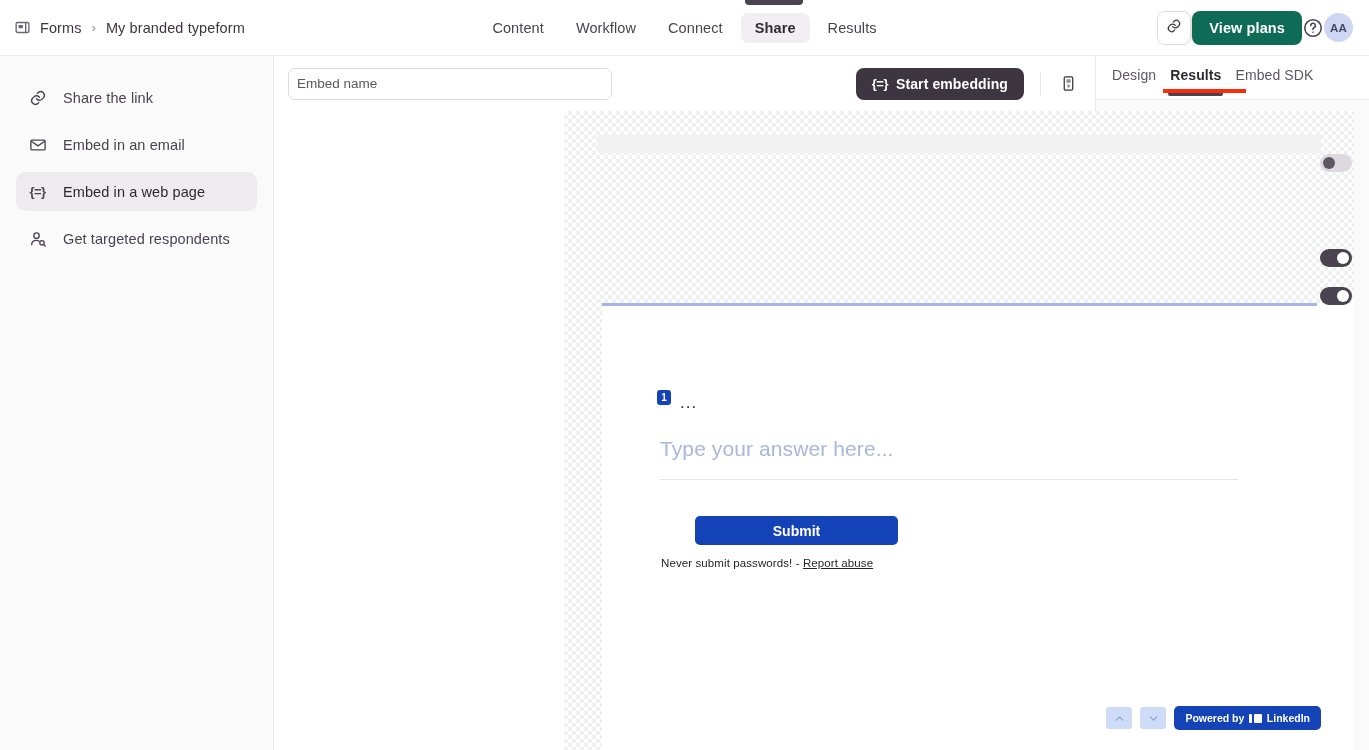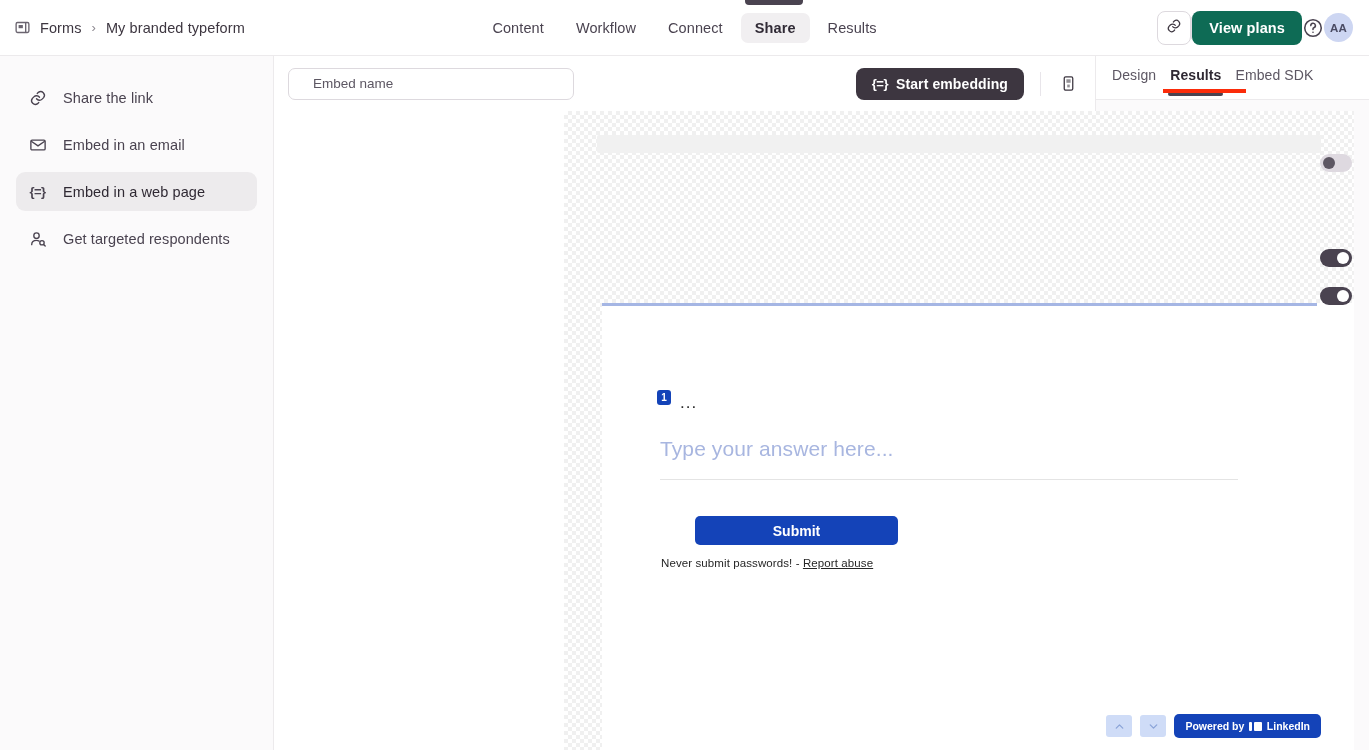--- a/index.html
+++ b/index.html
@@ -95,22 +95,22 @@
 
   
   .center { flex: 1; display: flex; flex-direction: column; min-width: 0; background: #fff; }
   .embed-toolbar {
     height: 55px; flex: 0 0 55px;
     display: flex; align-items: center; gap: 0;
     padding: 0 16px 0 14px;
     background: #fff;
   }
   .embed-name {
-    width: 286px; height: 32px; border: 1px solid #ddd9de; border-radius: 7px;
-    font-size: 13.5px; color: #4a4350; padding: 0 24px;
+    width: 324px; height: 32px; border: 1px solid #ddd9de; border-radius: 7px;
+    font-size: 13.5px; color: #4a4350; padding: 0 8px;
     font-family: inherit; background: #fff; outline: none;
   }
   .embed-name::placeholder { color: #5d5763; }
   .toolbar-spacer { flex: 1; }
   .btn-start {
     background: #3d3640; color: #fff; border: none; border-radius: 8px;
     height: 32px; padding: 0 16px; font-size: 14px; font-weight: 600;
     display: flex; align-items: center; gap: 8px; cursor: pointer;
     font-family: inherit; letter-spacing: .1px;
   }
@@ -155,21 +155,21 @@
     position: absolute; left: 59px; top: 213px;
     background: #1443b8; color: #fff; border: none; border-radius: 5px;
     width: 203px; height: 29px; font-size: 14px; font-weight: 700;
     cursor: pointer; font-family: inherit; margin-left: 34px;
   }
   .legal {
     position: absolute; left: 59px; top: 254px;
     font-size: 11.5px; color: #262626; letter-spacing: .1px;
   }
   .legal a { color: #262626; }
-  .footer-ctrls { position: absolute; right: 33px; bottom: 12px; display: flex; align-items: center; gap: 8px; }
+  .footer-ctrls { position: absolute; right: 33px; bottom: 20px; display: flex; align-items: center; gap: 8px; }
   .arrow-btn {
     width: 26px; height: 22px; background: #cfdcf7; border: none; border-radius: 3px;
     display: flex; align-items: center; justify-content: center; cursor: pointer; color: #8ba4d8;
   }
   .powered {
     background: #1443b8; color: #fff; border-radius: 5px; height: 24px;
     display: flex; align-items: center; gap: 5px; padding: 0 11px;
     font-size: 10.5px; font-weight: 600; cursor: pointer;
   }
   .pf-logo { display: inline-flex; gap: 1.5px; align-items: center; }

